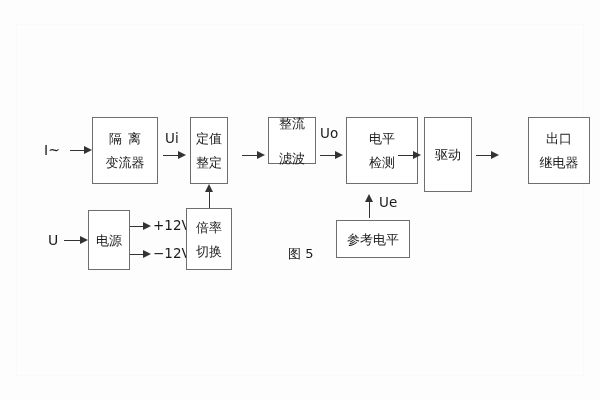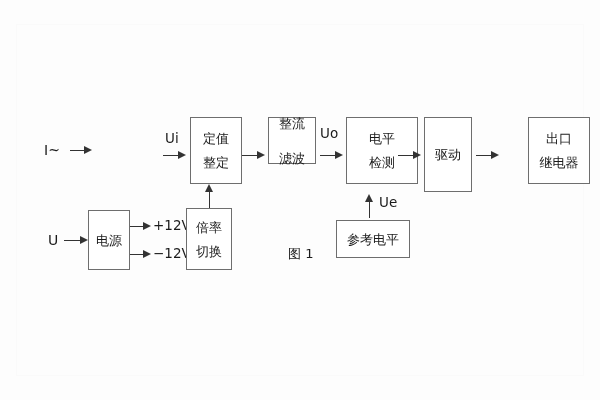--- a/index.html
+++ b/index.html
@@ -112,26 +112,30 @@
 <body>
 
 <div id="canvas">
 
   <div class="frame"></div>
 
   <div class="label io" style="left:44px; top:143px;">I~</div>
   <div class="hline" style="left:70px; top:150px; width:16px;"></div>
   <div class="arrow-r" style="left:84px; top:145.5px;"></div>
 
+  <div class="box wide-letter" style="left:92px; top:117px; width:66px; height:67px;">
+    <span class="ln">隔离</span>
+    <span class="ln">变流器</span>
+  </div>
 
   <div class="label sig" style="left:165px; top:132px;">Ui</div>
   <div class="hline" style="left:163px; top:155px; width:17px;"></div>
   <div class="arrow-r" style="left:178px; top:150.5px;"></div>
 
-  <div class="box" style="left:190px; top:117px; width:52px; height:67px;">
+  <div class="box" style="left:190px; top:117px; width:38px; height:67px;">
     <span class="ln">定值</span>
     <span class="ln">整定</span>
   </div>
 
   <div class="hline" style="left:242px; top:155px; width:17px;"></div>
   <div class="arrow-r" style="left:257px; top:150.5px;"></div>
 
   <div class="box" style="left:268px; top:117px; width:48px; height:47px;gap:11px;">
     <span class="ln">整流</span>
     <span class="ln">滤波</span>
@@ -186,15 +190,15 @@
   <div class="arrow-u" style="left:204.5px; top:184px;"></div>
 
   <div class="vline" style="left:369px; top:202px; height:16px;"></div>
   <div class="arrow-u" style="left:364.5px; top:194px;"></div>
   <div class="label sig" style="left:379px; top:196px;">Ue</div>
 
   <div class="box single" style="left:336px; top:220px; width:74px; height:38px;">
     <span class="ln">参考电平</span>
   </div>
 
-  <div class="caption" style="left:288px; top:247px;">图 1</div>
+  <div class="caption" style="left:288px; top:247px;">图 5</div>
 
 </div>
 
 </body></html>

